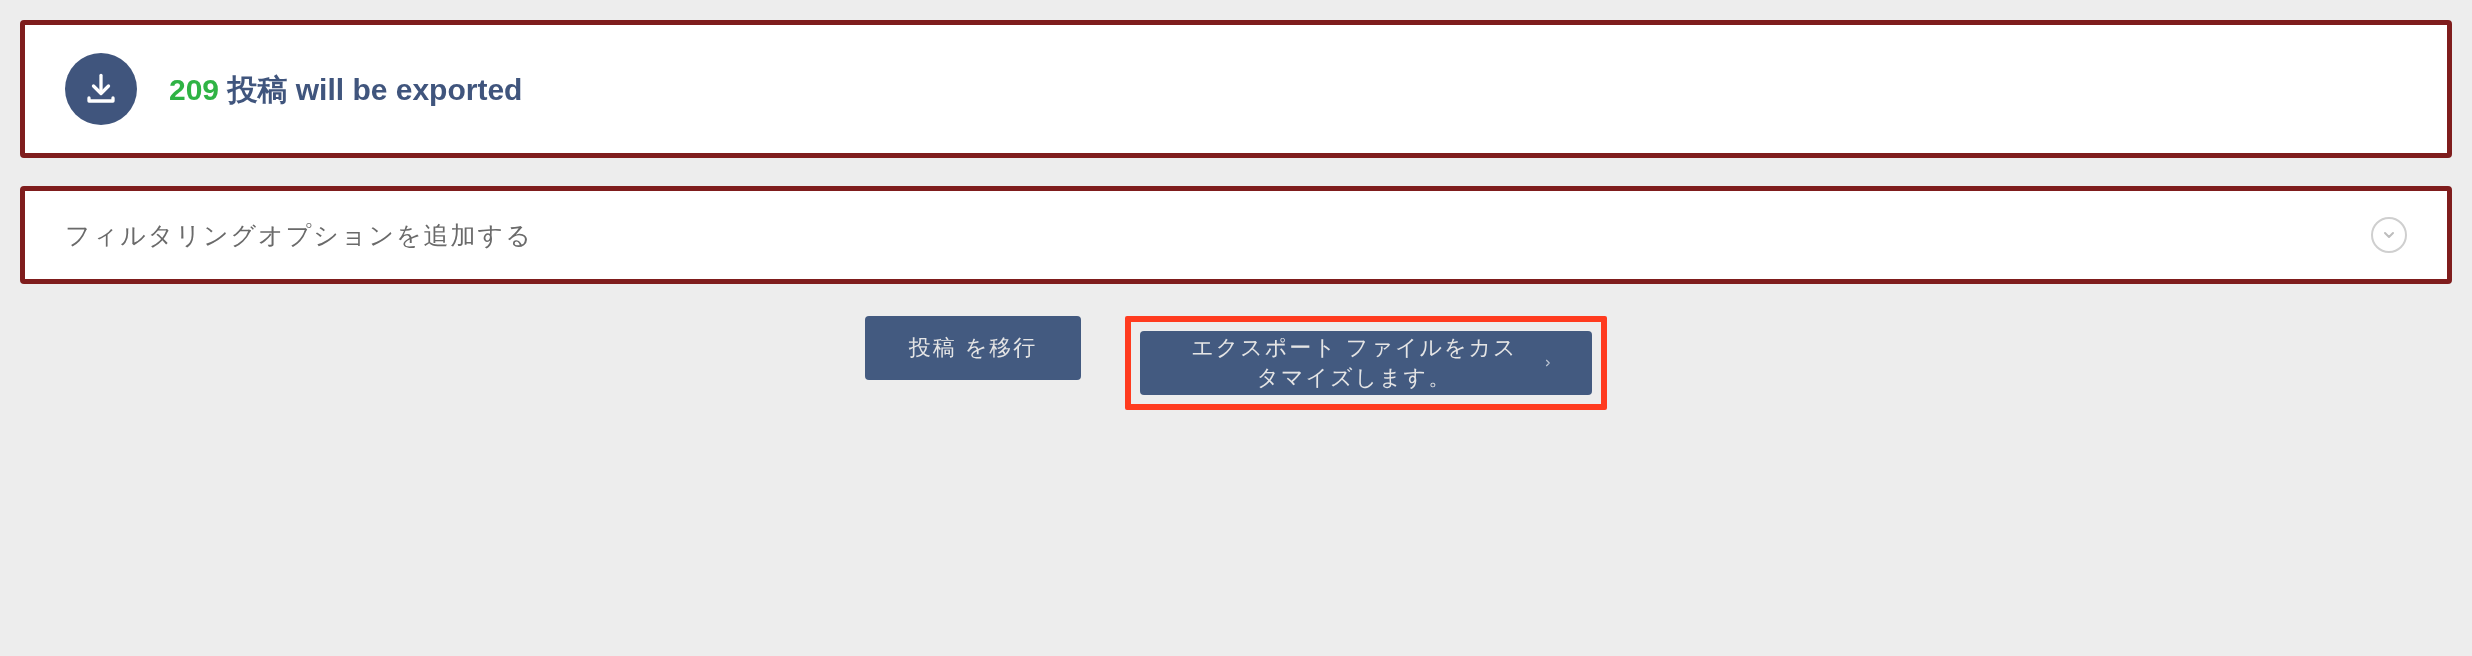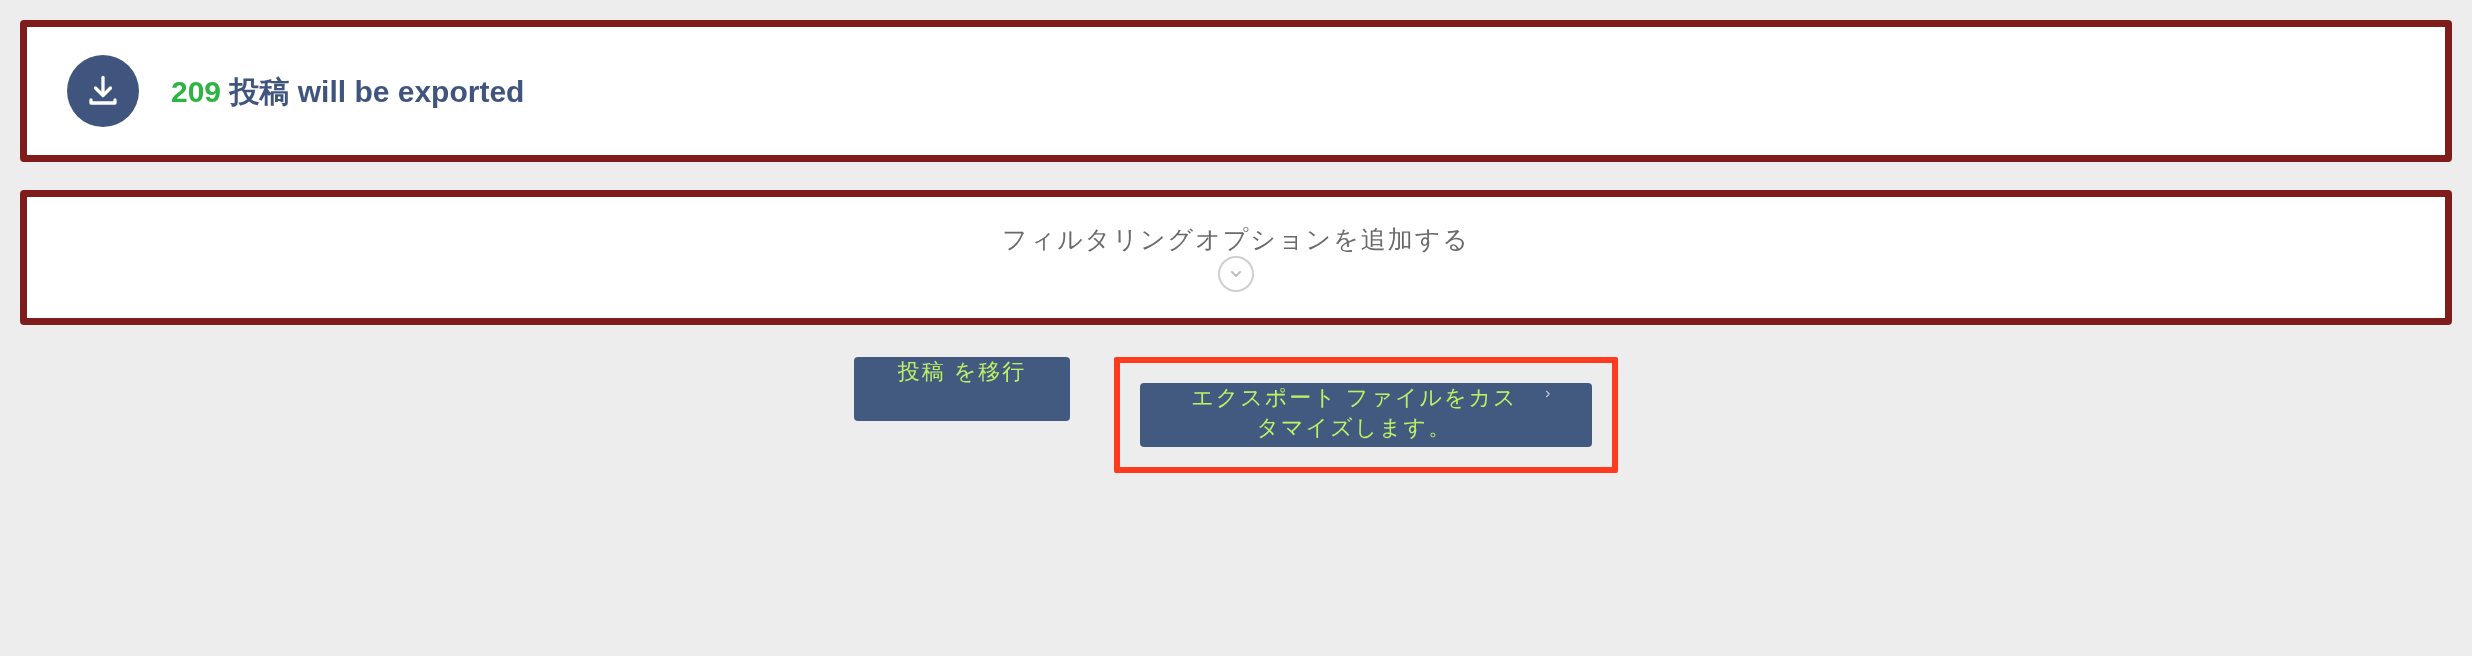--- a/index.html
+++ b/index.html
@@ -4,21 +4,21 @@
 <style>
   * { box-sizing: border-box; margin: 0; padding: 0; }
   body {
     background: #ededed;
     font-family: -apple-system, BlinkMacSystemFont, "Segoe UI", "Hiragino Sans", "Hiragino Kaku Gothic ProN", Meiryo, sans-serif;
     padding: 0;
     width: 2472px;
   }
   .card {
     background: #ffffff;
-    border: 7px solid #7f1d1d;
+    border: 5px solid #7f1d1d;
     border-radius: 4px;
     margin: 20px 20px 0 20px;
   }
   .summary-card {
     display: flex;
     align-items: center;
     padding: 28px 40px;
     gap: 32px;
   }
   .icon-circle {
@@ -41,24 +41,24 @@
   }
   .summary-title .count { color: #2fb344; }
   .summary-sub {
     font-size: 26px;
     color: #5a5a5a;
     line-height: 1.4;
   }
   .filter-card {
     display: flex;
     align-items: center;
+    justify-content: space-between;
     padding: 26px 40px;
     margin-top: 28px;
     cursor: pointer;
-    flex-direction: column;
   }
   .filter-label {
     font-size: 25px;
     color: #6a6a6a;
     font-weight: 500;
     letter-spacing: 2px;
   }
   .chevron-circle {
     width: 36px;
     height: 36px;
@@ -72,37 +72,38 @@
   .chevron-circle svg { width: 16px; height: 16px; }
   .button-row {
     display: flex;
     justify-content: center;
     gap: 44px;
     margin-top: 32px;
     padding-bottom: 20px;
   }
   .btn {
     background: #435a80;
-    color: #bef264;
+    color: #e5e5e5;
     border: none;
     border-radius: 4px;
     height: 64px;
     font-size: 22px;
     font-weight: 400;
     letter-spacing: 2px;
     cursor: pointer;
     display: flex;
+    align-items: center;
     justify-content: center;
     padding: 0 40px;
   }
   .btn-migrate { width: 216px; }
   .btn-customize-wrap {
     border: 6px solid #ff3b1f;
     border-radius: 2px;
-    padding: 20px;
+    padding: 9px;
     display: inline-flex;
   }
   .btn-customize {
     width: 452px;
     gap: 14px;
   }
   .btn-customize svg { width: 14px; height: 22px; opacity: 0.65; }
 </style>
 </head>
 <body>

